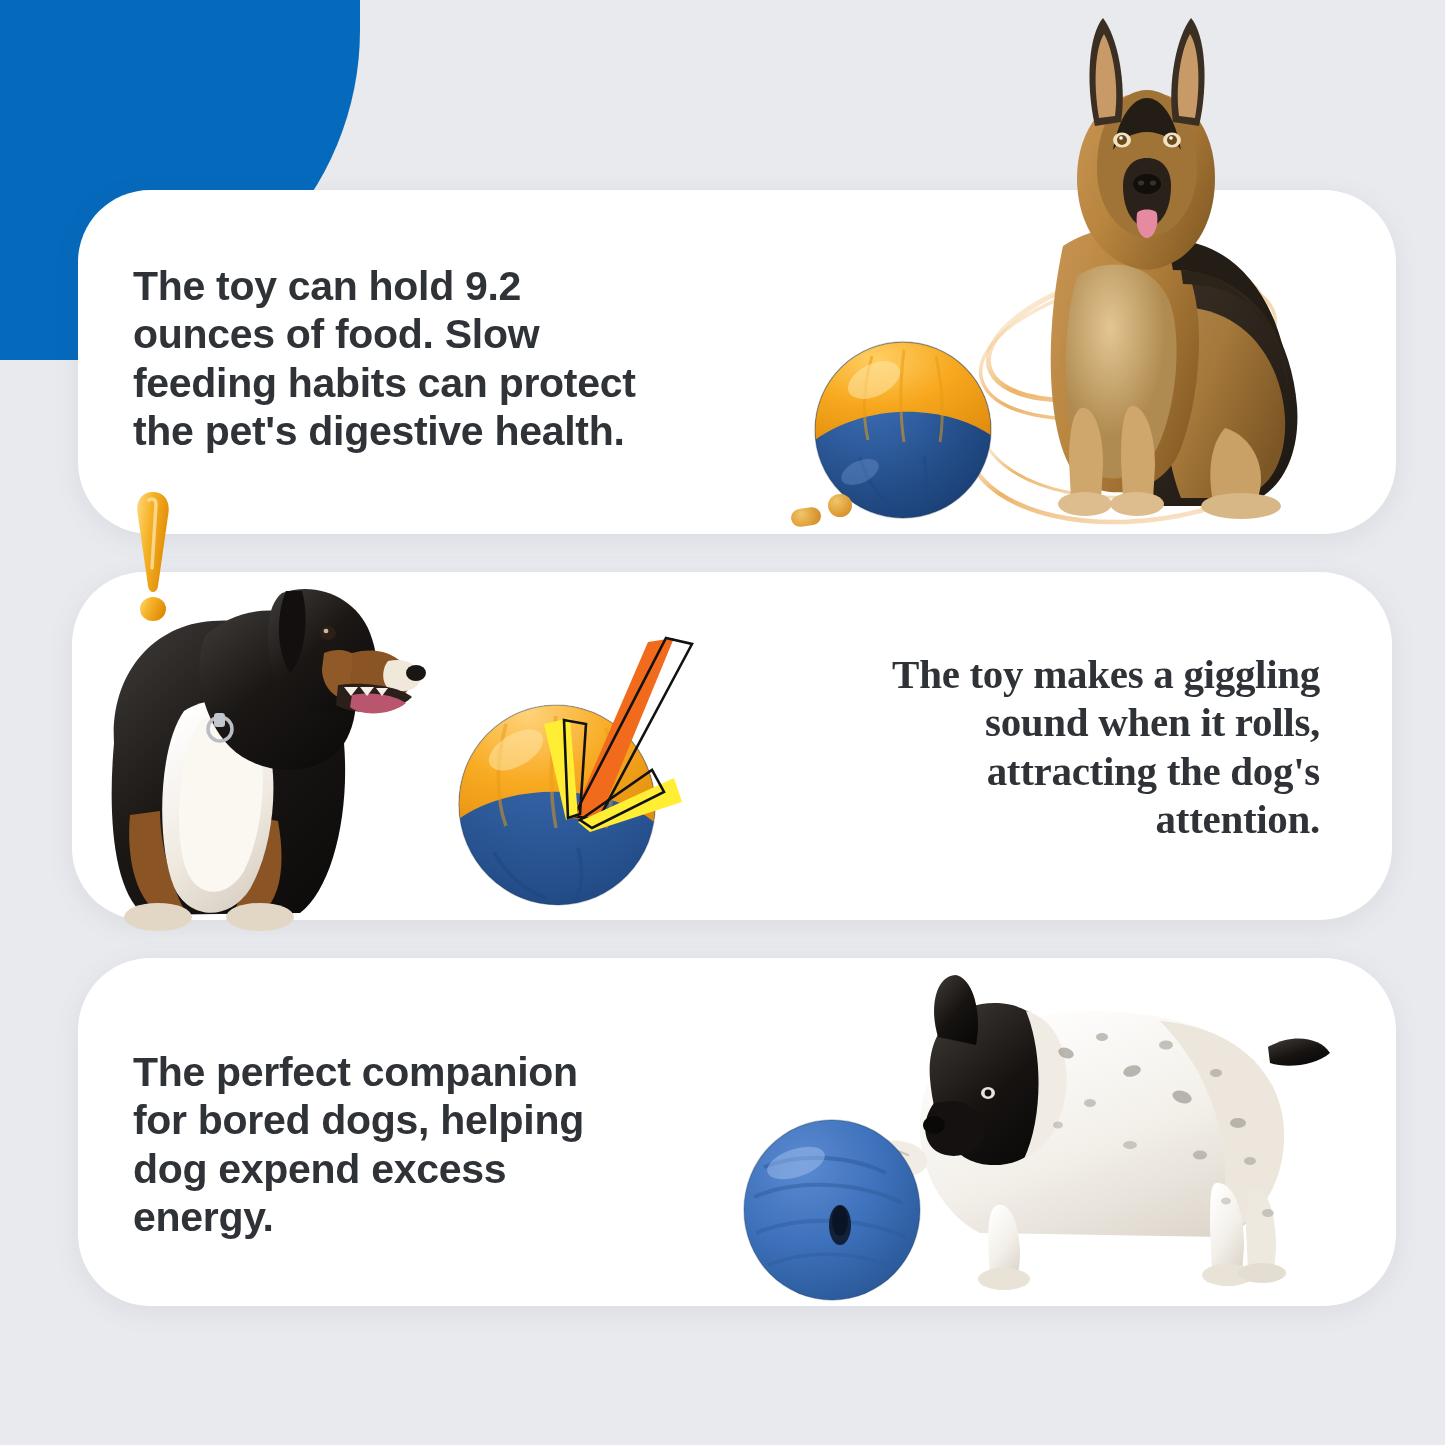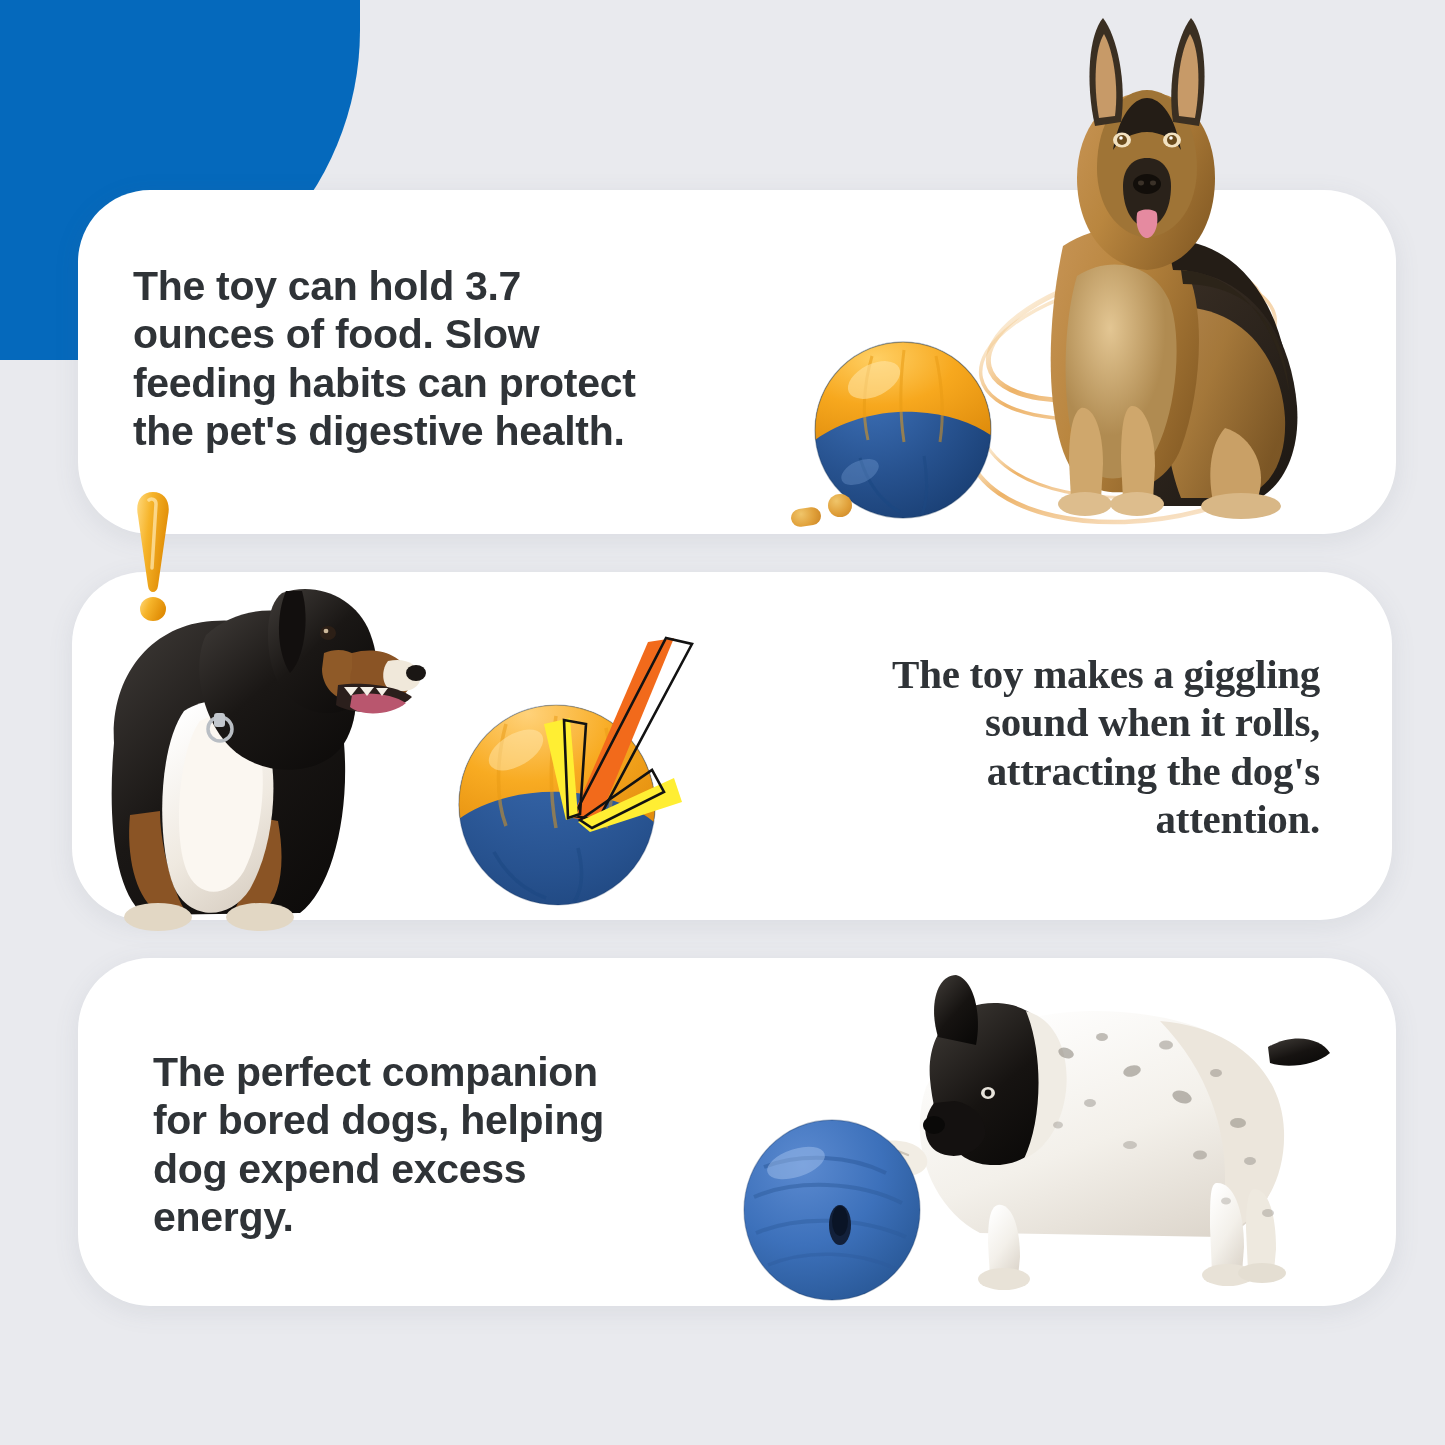--- a/index.html
+++ b/index.html
@@ -57,21 +57,21 @@
     position: absolute;
     color: #2f3337;
     font-weight: bold;
     font-size: 41px;
     line-height: 1.18;
     letter-spacing: -0.3px;
     white-space: pre-line;
   }
   #text-1 { left: 133px; top: 262px; width: 600px; text-align: left; }
   #text-2 { left: 720px; top: 650px; width: 600px; text-align: right; font-family: Liberation Serif, serif; }
-  #text-3 { left: 133px; top: 1048px; width: 560px; text-align: left; margin-left: 20px; }
+  #text-3 { left: 133px; top: 1048px; width: 560px; text-align: left; }
 
   
   .media {
     position: absolute;
     overflow: visible;
   }
 
   
   #gsd-wrap { left: 985px; top: 8px; width: 330px; height: 530px; }
 
@@ -230,21 +230,21 @@
         <path d="M112 118 C 116 144, 116 162, 110 176" fill="none" stroke="#1b4782" stroke-width="3" opacity="0.5"></path>
         <ellipse cx="48" cy="134" rx="20" ry="11" fill="#79a0d8" opacity="0.35" transform="rotate(-25 48 134)"></ellipse>
       </g>
       <circle cx="91" cy="92" r="88" fill="none" stroke="#0f2d55" stroke-width="1.3" opacity="0.35"></circle>
     </svg>
   </div>
 
   <div class="kibble" style="left:791px; top:508px; width:30px; height:18px; border-radius:9px; transform:rotate(-8deg);"></div>
   <div class="kibble" style="left:828px; top:494px; width:24px; height:23px;"></div>
 
-  <div class="feature-text" id="text-1">The toy can hold 3.7
+  <div class="feature-text" id="text-1">The toy can hold 9.2
 ounces of food. Slow
 feeding habits can protect
 the pet's digestive health.</div>
 
   <div class="card" id="card-2"></div>
 
   <div class="media" id="bernese-wrap">
     <svg width="360" height="465" viewBox="0 0 360 465">
       <defs>
         <linearGradient id="bmdBlack" x1="0.1" y1="0" x2="0.9" y2="1">

